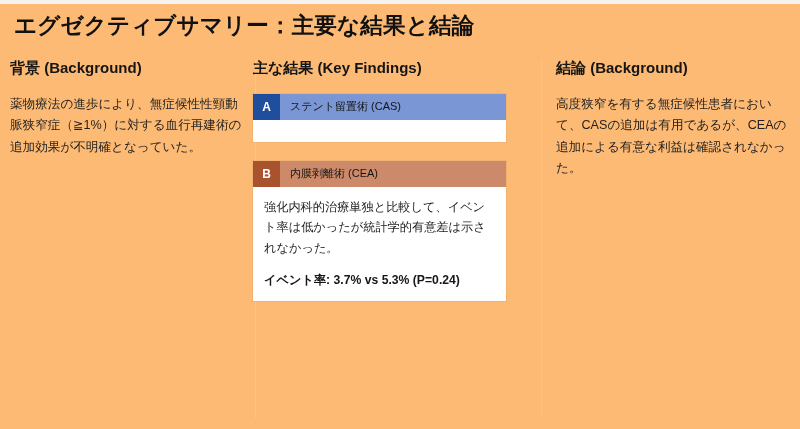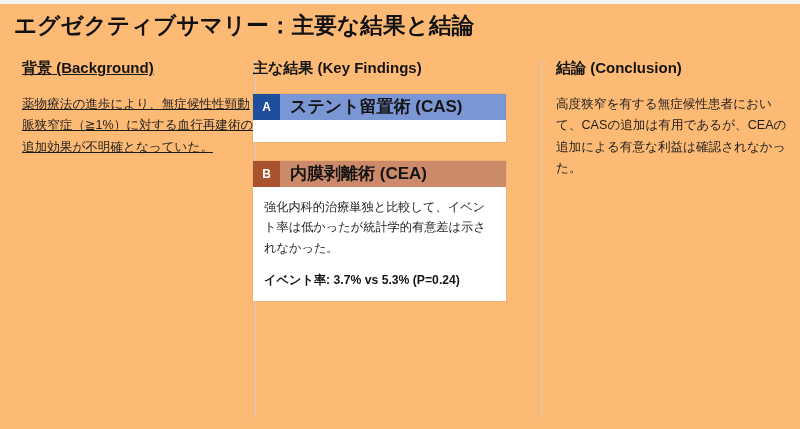--- a/index.html
+++ b/index.html
@@ -54,21 +54,21 @@
     width: 800px;
     height: 366px;
   }
 
   .col {
     position: absolute;
     top: 0;
     height: 366px;
     box-sizing: border-box;
   }
-  .col-background { left: 22px;  width: 238px; text-decoration: underline; }
+  .col-background { left: 10px;  width: 238px; }
   .col-findings   { left: 253px; width: 253px; }
   .col-conclusion { left: 556px; width: 236px; }
 
   .divider {
     position: absolute;
     top: 2px;
     width: 1px;
     height: 358px;
     background: #cfcdc6;
   }
@@ -111,22 +111,22 @@
     display: flex;
     align-items: center;
     justify-content: center;
     color: #ffffff;
     font-size: 12px;
     font-weight: bold;
   }
 
   .card-title {
     padding-left: 10px;
-    font-size: 17px;
-    font-weight: bold;
+    font-size: 11px;
+    font-weight: normal;
     color: #141414;
     white-space: nowrap;
   }
 
   .card-a .card-header { background: #7b96d4; }
   .card-a .card-badge  { background: #1f4e9c; }
   .card-b .card-header { background: #cd8a6a; }
   .card-b .card-badge  { background: #a9522e; }
 
   .card-body {
@@ -186,18 +186,18 @@
           <div class="card-title">内膜剥離術 (CEA)</div>
         </div>
         <div class="card-body">
           <p class="card-text">強化内科的治療単独と比較して、イベント率は低かったが統計学的有意差は示されなかった。</p>
           <p class="card-stat">イベント率: 3.7% vs 5.3% (P=0.24)</p>
         </div>
       </div>
     </div>
 
     <div class="col col-conclusion">
-      <div class="col-heading">結論 (Conclusion)</div>
+      <div class="col-heading">結論 (Background)</div>
       <p class="col-body">高度狭窄を有する無症候性患者において、CASの追加は有用であるが、CEAの追加による有意な利益は確認されなかった。</p>
     </div>
 
   </div>
 </div>
 
 </body></html>

